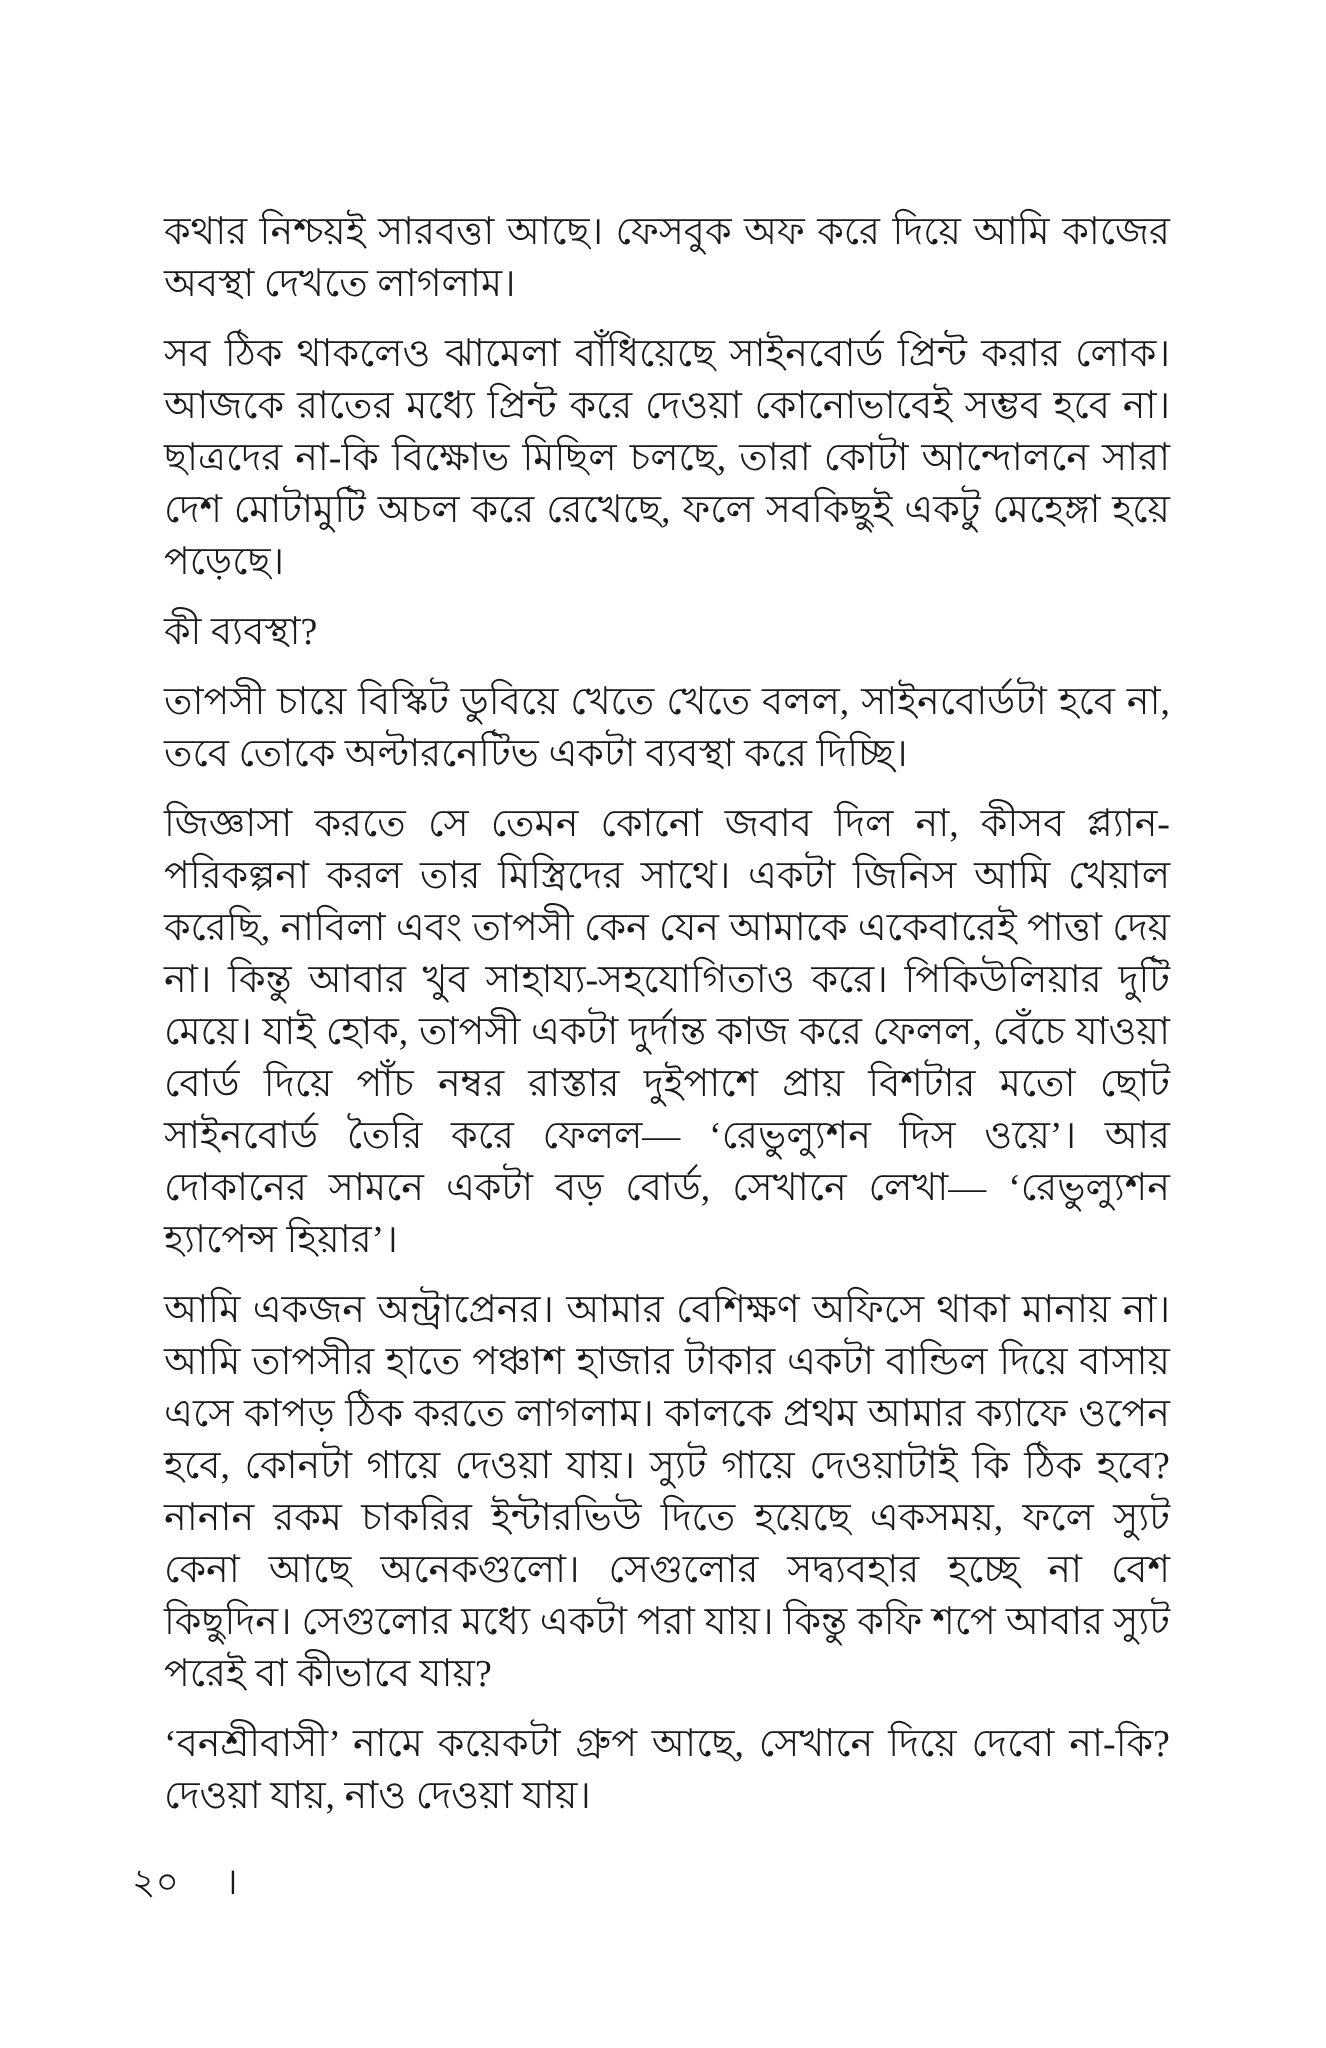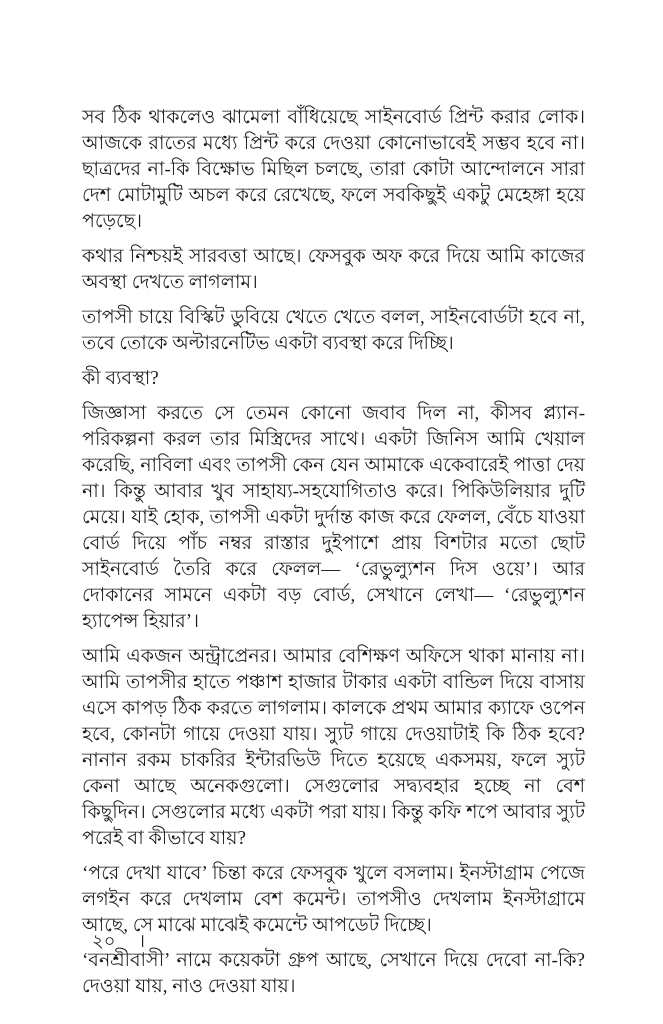--- a/index.html
+++ b/index.html
@@ -30,42 +30,41 @@
     color: #1a1a1a;
     text-align: justify;
     text-justify: inter-word;
     letter-spacing: 0;
   }
   .para.dialogue-short {
     text-align: left;
   }
   .footer {
     position: absolute;
-    left: 92px;
+    left: 66px;
     top: 929px;
     display: flex;
     align-items: baseline;
     gap: 23px;
     font-size: 18px;
     line-height: 24px;
     color: #1a1a1a;
   }
 </style>
 </head>
 <body>
 
 <div class="page">
   <main class="content">
+    <p class="para">কথার নিশ্চয়ই সারবত্তা আছে। ফেসবুক অফ করে দিয়ে আমি কাজের অবস্থা দেখতে লাগলাম।</p>
     <p class="para">সব ঠিক থাকলেও ঝামেলা বাঁধিয়েছে সাইনবোর্ড প্রিন্ট করার লোক। আজকে রাতের মধ্যে প্রিন্ট করে দেওয়া কোনোভাবেই সম্ভব হবে না। ছাত্রদের না-কি বিক্ষোভ মিছিল চলছে, তারা কোটা আন্দোলনে সারা দেশ মোটামুটি অচল করে রেখেছে, ফলে সবকিছুই একটু মেহেঙ্গা হয়ে পড়েছে।</p>
-    <p class="para">কথার নিশ্চয়ই সারবত্তা আছে। ফেসবুক অফ করে দিয়ে আমি কাজের অবস্থা দেখতে লাগলাম।</p>
+    <p class="para dialogue-short">কী ব্যবস্থা?</p>
     <p class="para">তাপসী চায়ে বিস্কিট ডুবিয়ে খেতে খেতে বলল, সাইনবোর্ডটা হবে না, তবে তোকে অল্টারনেটিভ একটা ব্যবস্থা করে দিচ্ছি।</p>
-    <p class="para dialogue-short">কী ব্যবস্থা?</p>
     <p class="para">জিজ্ঞাসা করতে সে তেমন কোনো জবাব দিল না, কীসব প্ল্যান-পরিকল্পনা করল তার মিস্ত্রিদের সাথে। একটা জিনিস আমি খেয়াল করেছি, নাবিলা এবং তাপসী কেন যেন আমাকে একেবারেই পাত্তা দেয় না। কিন্তু আবার খুব সাহায্য-সহযোগিতাও করে। পিকিউলিয়ার দুটি মেয়ে। যাই হোক, তাপসী একটা দুর্দান্ত কাজ করে ফেলল, বেঁচে যাওয়া বোর্ড দিয়ে পাঁচ নম্বর রাস্তার দুইপাশে প্রায় বিশটার মতো ছোট সাইনবোর্ড তৈরি করে ফেলল— ‘রেভুল্যুশন দিস ওয়ে’। আর দোকানের সামনে একটা বড় বোর্ড, সেখানে লেখা— ‘রেভুল্যুশন হ্যাপেন্স হিয়ার’।</p>
     <p class="para">আমি একজন অন্ট্রাপ্রেনর। আমার বেশিক্ষণ অফিসে থাকা মানায় না। আমি তাপসীর হাতে পঞ্চাশ হাজার টাকার একটা বান্ডিল দিয়ে বাসায় এসে কাপড় ঠিক করতে লাগলাম। কালকে প্রথম আমার ক্যাফে ওপেন হবে, কোনটা গায়ে দেওয়া যায়। স্যুট গায়ে দেওয়াটাই কি ঠিক হবে? নানান রকম চাকরির ইন্টারভিউ দিতে হয়েছে একসময়, ফলে স্যুট কেনা আছে অনেকগুলো। সেগুলোর সদ্ব্যবহার হচ্ছে না বেশ কিছুদিন। সেগুলোর মধ্যে একটা পরা যায়। কিন্তু কফি শপে আবার স্যুট পরেই বা কীভাবে যায়?</p>
-    <p class="para">‘পরে দেখা যাবে’ চিন্তা করে ফেসবুক খুলে বসলাম। ইনস্টাগ্রাম পেজে লগইন করে দেখলাম বেশ কমেন্ট। তাপসীও দেখলাম ইনস্টাগ্রামে আছে, সে মাঝে মাঝেই কমেন্টে আপডেট দিচ্ছে।</p>
     <p class="para">‘বনশ্রীবাসী’ নামে কয়েকটা গ্রুপ আছে, সেখানে দিয়ে দেবো না-কি? দেওয়া যায়, নাও দেওয়া যায়।</p>
   </main>
 
   <footer class="footer">
     <span>২০</span>
     <span>।</span>
   </footer>
 </div>
 
 </body></html>

